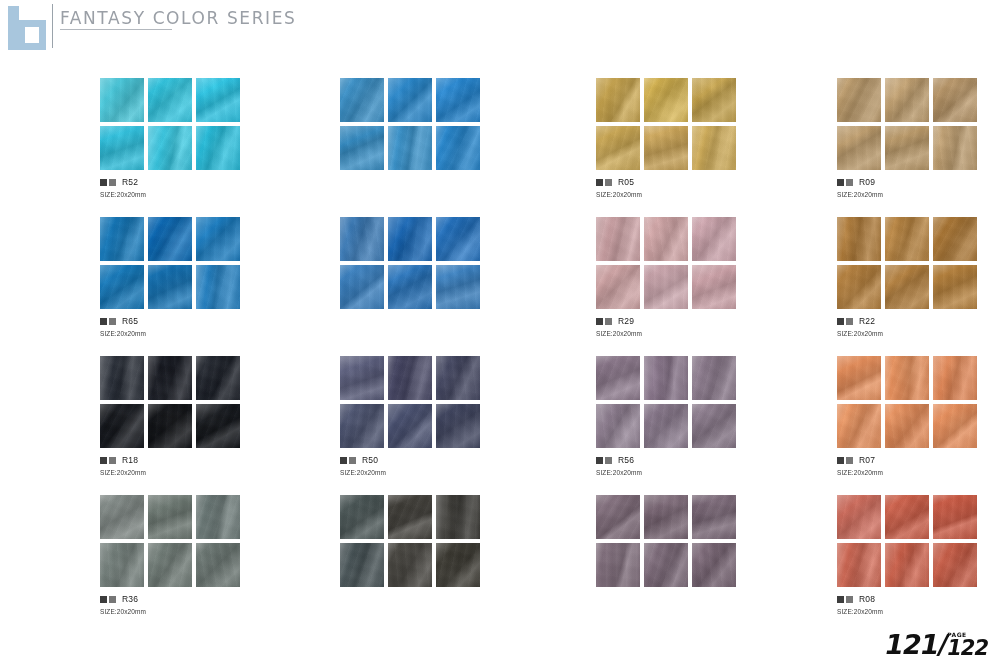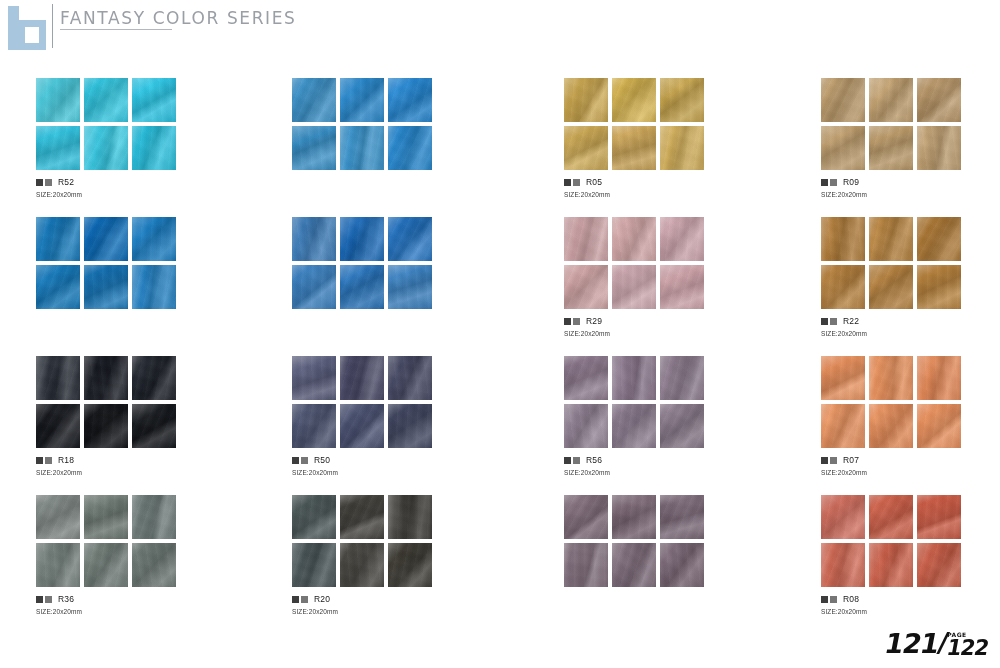--- a/index.html
+++ b/index.html
@@ -86,21 +86,21 @@
     width: 1000px;
   }
   .row {
     display: flex;
     height: 139px;
   }
   .cell {
     position: relative;
     width: 205px;
   }
-  .cell.c0 { margin-left: 36px; }
+  .cell.c0 { margin-left: 100px; }
   .cell.c1 { margin-left: 77px; }
   .cell.c2 { margin-left: 93px; }
   .cell.c3 { margin-left: 78px; }
 
   .swatch {
     display: grid;
     grid-template-columns: repeat(3, 44px);
     grid-template-rows: repeat(2, 44px);
     gap: 4px;
     width: 140px;
@@ -144,21 +144,21 @@
     margin-top: 4px;
     letter-spacing: 0.1px;
     font-family: "Liberation Sans", sans-serif;
   }
 
   
   .pagenum {
     position: absolute;
     right: 12px; bottom: 10px;
     display: flex;
-    align-items: flex-start;
+    align-items: center;
     color: #111111;
     font-family: "DejaVu Sans", sans-serif;
   }
   .pn-cur {
     font-size: 27px;
     font-weight: 700;
     letter-spacing: -1px;
     line-height: 26px;
     font-style: italic;
   }
@@ -337,20 +337,28 @@
             <div class="tile" style="background-color: rgb(24, 120, 182);">
               <div class="tex" style="background-image: linear-gradient(145deg, rgba(255, 255, 255, 0.3) 0%, rgba(255, 255, 255, 0) 28%, rgba(0, 0, 0, 0.14) 52%, rgba(255, 255, 255, 0.18) 72%, rgba(0, 0, 0, 0.1) 100%), repeating-linear-gradient(110deg, rgba(66, 162, 224, 0.133) 0px, rgba(66, 162, 224, 0) 3px, rgba(0, 86, 148, 0.15) 6px, rgba(0, 86, 148, 0) 10px), repeating-linear-gradient(8deg, rgba(40, 136, 198, 0.12) 0px, rgba(40, 136, 198, 0) 4px, rgba(0, 86, 148, 0.094) 9px, rgba(0, 86, 148, 0) 13px), radial-gradient(circle at 30% 50%, rgba(66, 162, 224, 0.333) 0%, rgba(66, 162, 224, 0) 55%), radial-gradient(circle at 30% 65%, rgba(0, 86, 148, 0.227) 0%, rgba(0, 86, 148, 0) 60%);"></div>
             </div>
             <div class="tile" style="background-color: rgb(26, 116, 178);">
               <div class="tex" style="background-image: linear-gradient(156deg, rgba(255, 255, 255, 0.3) 0%, rgba(255, 255, 255, 0) 20%, rgba(0, 0, 0, 0.14) 53%, rgba(255, 255, 255, 0.18) 79%, rgba(0, 0, 0, 0.1) 100%), repeating-linear-gradient(87deg, rgba(68, 158, 220, 0.133) 0px, rgba(68, 158, 220, 0) 3px, rgba(0, 82, 144, 0.15) 6px, rgba(0, 82, 144, 0) 10px), repeating-linear-gradient(37deg, rgba(42, 132, 194, 0.12) 0px, rgba(42, 132, 194, 0) 4px, rgba(0, 82, 144, 0.094) 9px, rgba(0, 82, 144, 0) 13px), radial-gradient(circle at 67% 63%, rgba(68, 158, 220, 0.333) 0%, rgba(68, 158, 220, 0) 55%), radial-gradient(circle at 57% 28%, rgba(0, 82, 144, 0.227) 0%, rgba(0, 82, 144, 0) 60%);"></div>
             </div>
             <div class="tile" style="background-color: rgb(42, 130, 192);">
               <div class="tex" style="background-image: linear-gradient(97deg, rgba(255, 255, 255, 0.3) 0%, rgba(255, 255, 255, 0) 27%, rgba(0, 0, 0, 0.14) 46%, rgba(255, 255, 255, 0.18) 74%, rgba(0, 0, 0, 0.1) 100%), repeating-linear-gradient(104deg, rgba(84, 172, 234, 0.133) 0px, rgba(84, 172, 234, 0) 3px, rgba(8, 96, 158, 0.15) 6px, rgba(8, 96, 158, 0) 10px), repeating-linear-gradient(36deg, rgba(58, 146, 208, 0.12) 0px, rgba(58, 146, 208, 0) 4px, rgba(8, 96, 158, 0.094) 9px, rgba(8, 96, 158, 0) 13px), radial-gradient(circle at 44% 56%, rgba(84, 172, 234, 0.333) 0%, rgba(84, 172, 234, 0) 55%), radial-gradient(circle at 34% 41%, rgba(8, 96, 158, 0.227) 0%, rgba(8, 96, 158, 0) 60%);"></div>
             </div>
           </div>
+          <div class="meta">
+            <div class="code-line">
+              <span class="chip a"></span>
+              <span class="chip b"></span>
+              <span class="code">R65</span>
+            </div>
+            <div class="size">SIZE:20x20mm</div>
+          </div>
         </div>
         <div class="cell c1">
           <div class="swatch">
             <div class="tile" style="background-color: rgb(63, 123, 180);">
               <div class="tex" style="background-image: linear-gradient(108deg, rgba(255, 255, 255, 0.3) 0%, rgba(255, 255, 255, 0) 24%, rgba(0, 0, 0, 0.14) 47%, rgba(255, 255, 255, 0.18) 69%, rgba(0, 0, 0, 0.1) 100%), repeating-linear-gradient(81deg, rgba(105, 165, 222, 0.133) 0px, rgba(105, 165, 222, 0) 3px, rgba(29, 89, 146, 0.15) 6px, rgba(29, 89, 146, 0) 10px), repeating-linear-gradient(35deg, rgba(79, 139, 196, 0.12) 0px, rgba(79, 139, 196, 0) 4px, rgba(29, 89, 146, 0.094) 9px, rgba(29, 89, 146, 0) 13px), radial-gradient(circle at 41% 69%, rgba(105, 165, 222, 0.333) 0%, rgba(105, 165, 222, 0) 55%), radial-gradient(circle at 61% 54%, rgba(29, 89, 146, 0.227) 0%, rgba(29, 89, 146, 0) 60%);"></div>
             </div>
             <div class="tile" style="background-color: rgb(31, 106, 180);">
               <div class="tex" style="background-image: linear-gradient(119deg, rgba(255, 255, 255, 0.3) 0%, rgba(255, 255, 255, 0) 31%, rgba(0, 0, 0, 0.14) 48%, rgba(255, 255, 255, 0.18) 78%, rgba(0, 0, 0, 0.1) 100%), repeating-linear-gradient(98deg, rgba(73, 148, 222, 0.133) 0px, rgba(73, 148, 222, 0) 3px, rgba(0, 72, 146, 0.15) 6px, rgba(0, 72, 146, 0) 10px), repeating-linear-gradient(34deg, rgba(47, 122, 196, 0.12) 0px, rgba(47, 122, 196, 0) 4px, rgba(0, 72, 146, 0.094) 9px, rgba(0, 72, 146, 0) 13px), radial-gradient(circle at 78% 22%, rgba(73, 148, 222, 0.333) 0%, rgba(73, 148, 222, 0) 55%), radial-gradient(circle at 38% 67%, rgba(0, 72, 146, 0.227) 0%, rgba(0, 72, 146, 0) 60%);"></div>
             </div>
             <div class="tile" style="background-color: rgb(42, 116, 189);">
@@ -594,28 +602,20 @@
             </div>
             <div class="tile" style="background-color: rgb(74, 85, 88);">
               <div class="tex" style="background-image: linear-gradient(109deg, rgba(255, 255, 255, 0.3) 0%, rgba(255, 255, 255, 0) 26%, rgba(0, 0, 0, 0.14) 50%, rgba(255, 255, 255, 0.18) 70%, rgba(0, 0, 0, 0.1) 100%), repeating-linear-gradient(108deg, rgba(116, 127, 130, 0.133) 0px, rgba(116, 127, 130, 0) 3px, rgba(40, 51, 54, 0.15) 6px, rgba(40, 51, 54, 0) 10px), repeating-linear-gradient(14deg, rgba(90, 101, 104, 0.12) 0px, rgba(90, 101, 104, 0) 4px, rgba(40, 51, 54, 0.094) 9px, rgba(40, 51, 54, 0) 13px), radial-gradient(circle at 28% 72%, rgba(116, 127, 130, 0.333) 0%, rgba(116, 127, 130, 0) 55%), radial-gradient(circle at 38% 67%, rgba(40, 51, 54, 0.227) 0%, rgba(40, 51, 54, 0) 60%);"></div>
             </div>
             <div class="tile" style="background-color: rgb(75, 73, 68);">
               <div class="tex" style="background-image: linear-gradient(120deg, rgba(255, 255, 255, 0.3) 0%, rgba(255, 255, 255, 0) 18%, rgba(0, 0, 0, 0.14) 51%, rgba(255, 255, 255, 0.18) 79%, rgba(0, 0, 0, 0.1) 100%), repeating-linear-gradient(85deg, rgba(117, 115, 110, 0.133) 0px, rgba(117, 115, 110, 0) 3px, rgba(41, 39, 34, 0.15) 6px, rgba(41, 39, 34, 0) 10px), repeating-linear-gradient(13deg, rgba(91, 89, 84, 0.12) 0px, rgba(91, 89, 84, 0) 4px, rgba(41, 39, 34, 0.094) 9px, rgba(41, 39, 34, 0) 13px), radial-gradient(circle at 65% 25%, rgba(117, 115, 110, 0.333) 0%, rgba(117, 115, 110, 0) 55%), radial-gradient(circle at 65% 30%, rgba(41, 39, 34, 0.227) 0%, rgba(41, 39, 34, 0) 60%);"></div>
             </div>
             <div class="tile" style="background-color: rgb(66, 64, 57);">
               <div class="tex" style="background-image: linear-gradient(131deg, rgba(255, 255, 255, 0.3) 0%, rgba(255, 255, 255, 0) 25%, rgba(0, 0, 0, 0.14) 56%, rgba(255, 255, 255, 0.18) 74%, rgba(0, 0, 0, 0.1) 100%), repeating-linear-gradient(102deg, rgba(108, 106, 99, 0.133) 0px, rgba(108, 106, 99, 0) 3px, rgba(32, 30, 23, 0.15) 6px, rgba(32, 30, 23, 0) 10px), repeating-linear-gradient(12deg, rgba(82, 80, 73, 0.12) 0px, rgba(82, 80, 73, 0) 4px, rgba(32, 30, 23, 0.094) 9px, rgba(32, 30, 23, 0) 13px), radial-gradient(circle at 42% 78%, rgba(108, 106, 99, 0.333) 0%, rgba(108, 106, 99, 0) 55%), radial-gradient(circle at 42% 43%, rgba(32, 30, 23, 0.227) 0%, rgba(32, 30, 23, 0) 60%);"></div>
             </div>
-          </div>
-          <div class="meta">
-            <div class="code-line">
-              <span class="chip a"></span>
-              <span class="chip b"></span>
-              <span class="code">R20</span>
-            </div>
-            <div class="size">SIZE:20x20mm</div>
           </div>
         </div>
         <div class="cell c2">
           <div class="swatch">
             <div class="tile" style="background-color: rgb(126, 108, 121);">
               <div class="tex" style="background-image: linear-gradient(142deg, rgba(255, 255, 255, 0.3) 0%, rgba(255, 255, 255, 0) 22%, rgba(0, 0, 0, 0.14) 57%, rgba(255, 255, 255, 0.18) 67%, rgba(0, 0, 0, 0.1) 100%), repeating-linear-gradient(119deg, rgba(168, 150, 163, 0.133) 0px, rgba(168, 150, 163, 0) 3px, rgba(92, 74, 87, 0.15) 6px, rgba(92, 74, 87, 0) 10px), repeating-linear-gradient(11deg, rgba(142, 124, 137, 0.12) 0px, rgba(142, 124, 137, 0) 4px, rgba(92, 74, 87, 0.094) 9px, rgba(92, 74, 87, 0) 13px), radial-gradient(circle at 39% 31%, rgba(168, 150, 163, 0.333) 0%, rgba(168, 150, 163, 0) 55%), radial-gradient(circle at 69% 56%, rgba(92, 74, 87, 0.227) 0%, rgba(92, 74, 87, 0) 60%);"></div>
             </div>
             <div class="tile" style="background-color: rgb(121, 103, 116);">
               <div class="tex" style="background-image: linear-gradient(153deg, rgba(255, 255, 255, 0.3) 0%, rgba(255, 255, 255, 0) 29%, rgba(0, 0, 0, 0.14) 50%, rgba(255, 255, 255, 0.18) 76%, rgba(0, 0, 0, 0.1) 100%), repeating-linear-gradient(96deg, rgba(163, 145, 158, 0.133) 0px, rgba(163, 145, 158, 0) 3px, rgba(87, 69, 82, 0.15) 6px, rgba(87, 69, 82, 0) 10px), repeating-linear-gradient(10deg, rgba(137, 119, 132, 0.12) 0px, rgba(137, 119, 132, 0) 4px, rgba(87, 69, 82, 0.094) 9px, rgba(87, 69, 82, 0) 13px), radial-gradient(circle at 76% 24%, rgba(163, 145, 158, 0.333) 0%, rgba(163, 145, 158, 0) 55%), radial-gradient(circle at 46% 69%, rgba(87, 69, 82, 0.227) 0%, rgba(87, 69, 82, 0) 60%);"></div>
             </div>

